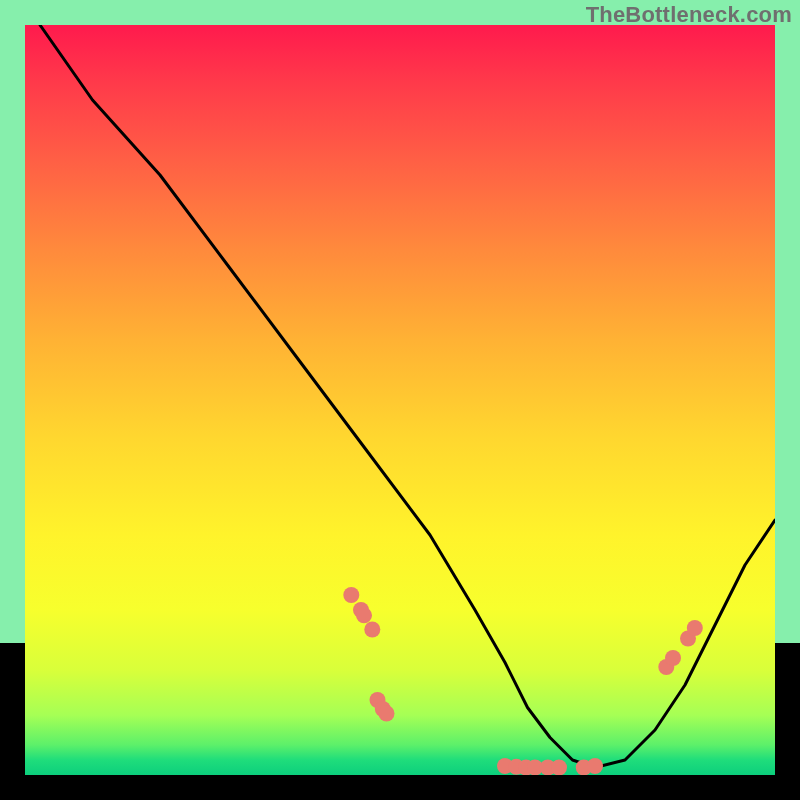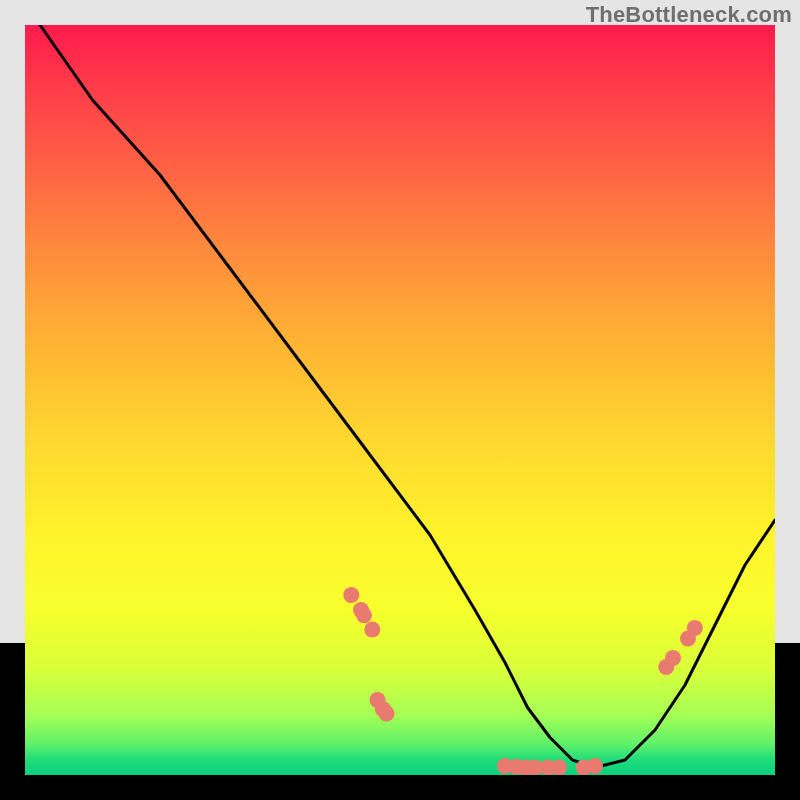--- a/index.html
+++ b/index.html
@@ -8,21 +8,21 @@
     width: 800px;
     height: 800px;
     background: #000;
     overflow: hidden;
     font-family: Arial, Helvetica, sans-serif;
   }
   .stage {
     position: relative;
     width: 800px;
     height: 643px;
-    background: #e5e5e5;
+    background: #86efac;
   }
   .plot {
     position: absolute;
     left: 25px;
     top: 25px;
     width: 750px;
     height: 750px;
     overflow: hidden;
   }
   .gradient {

